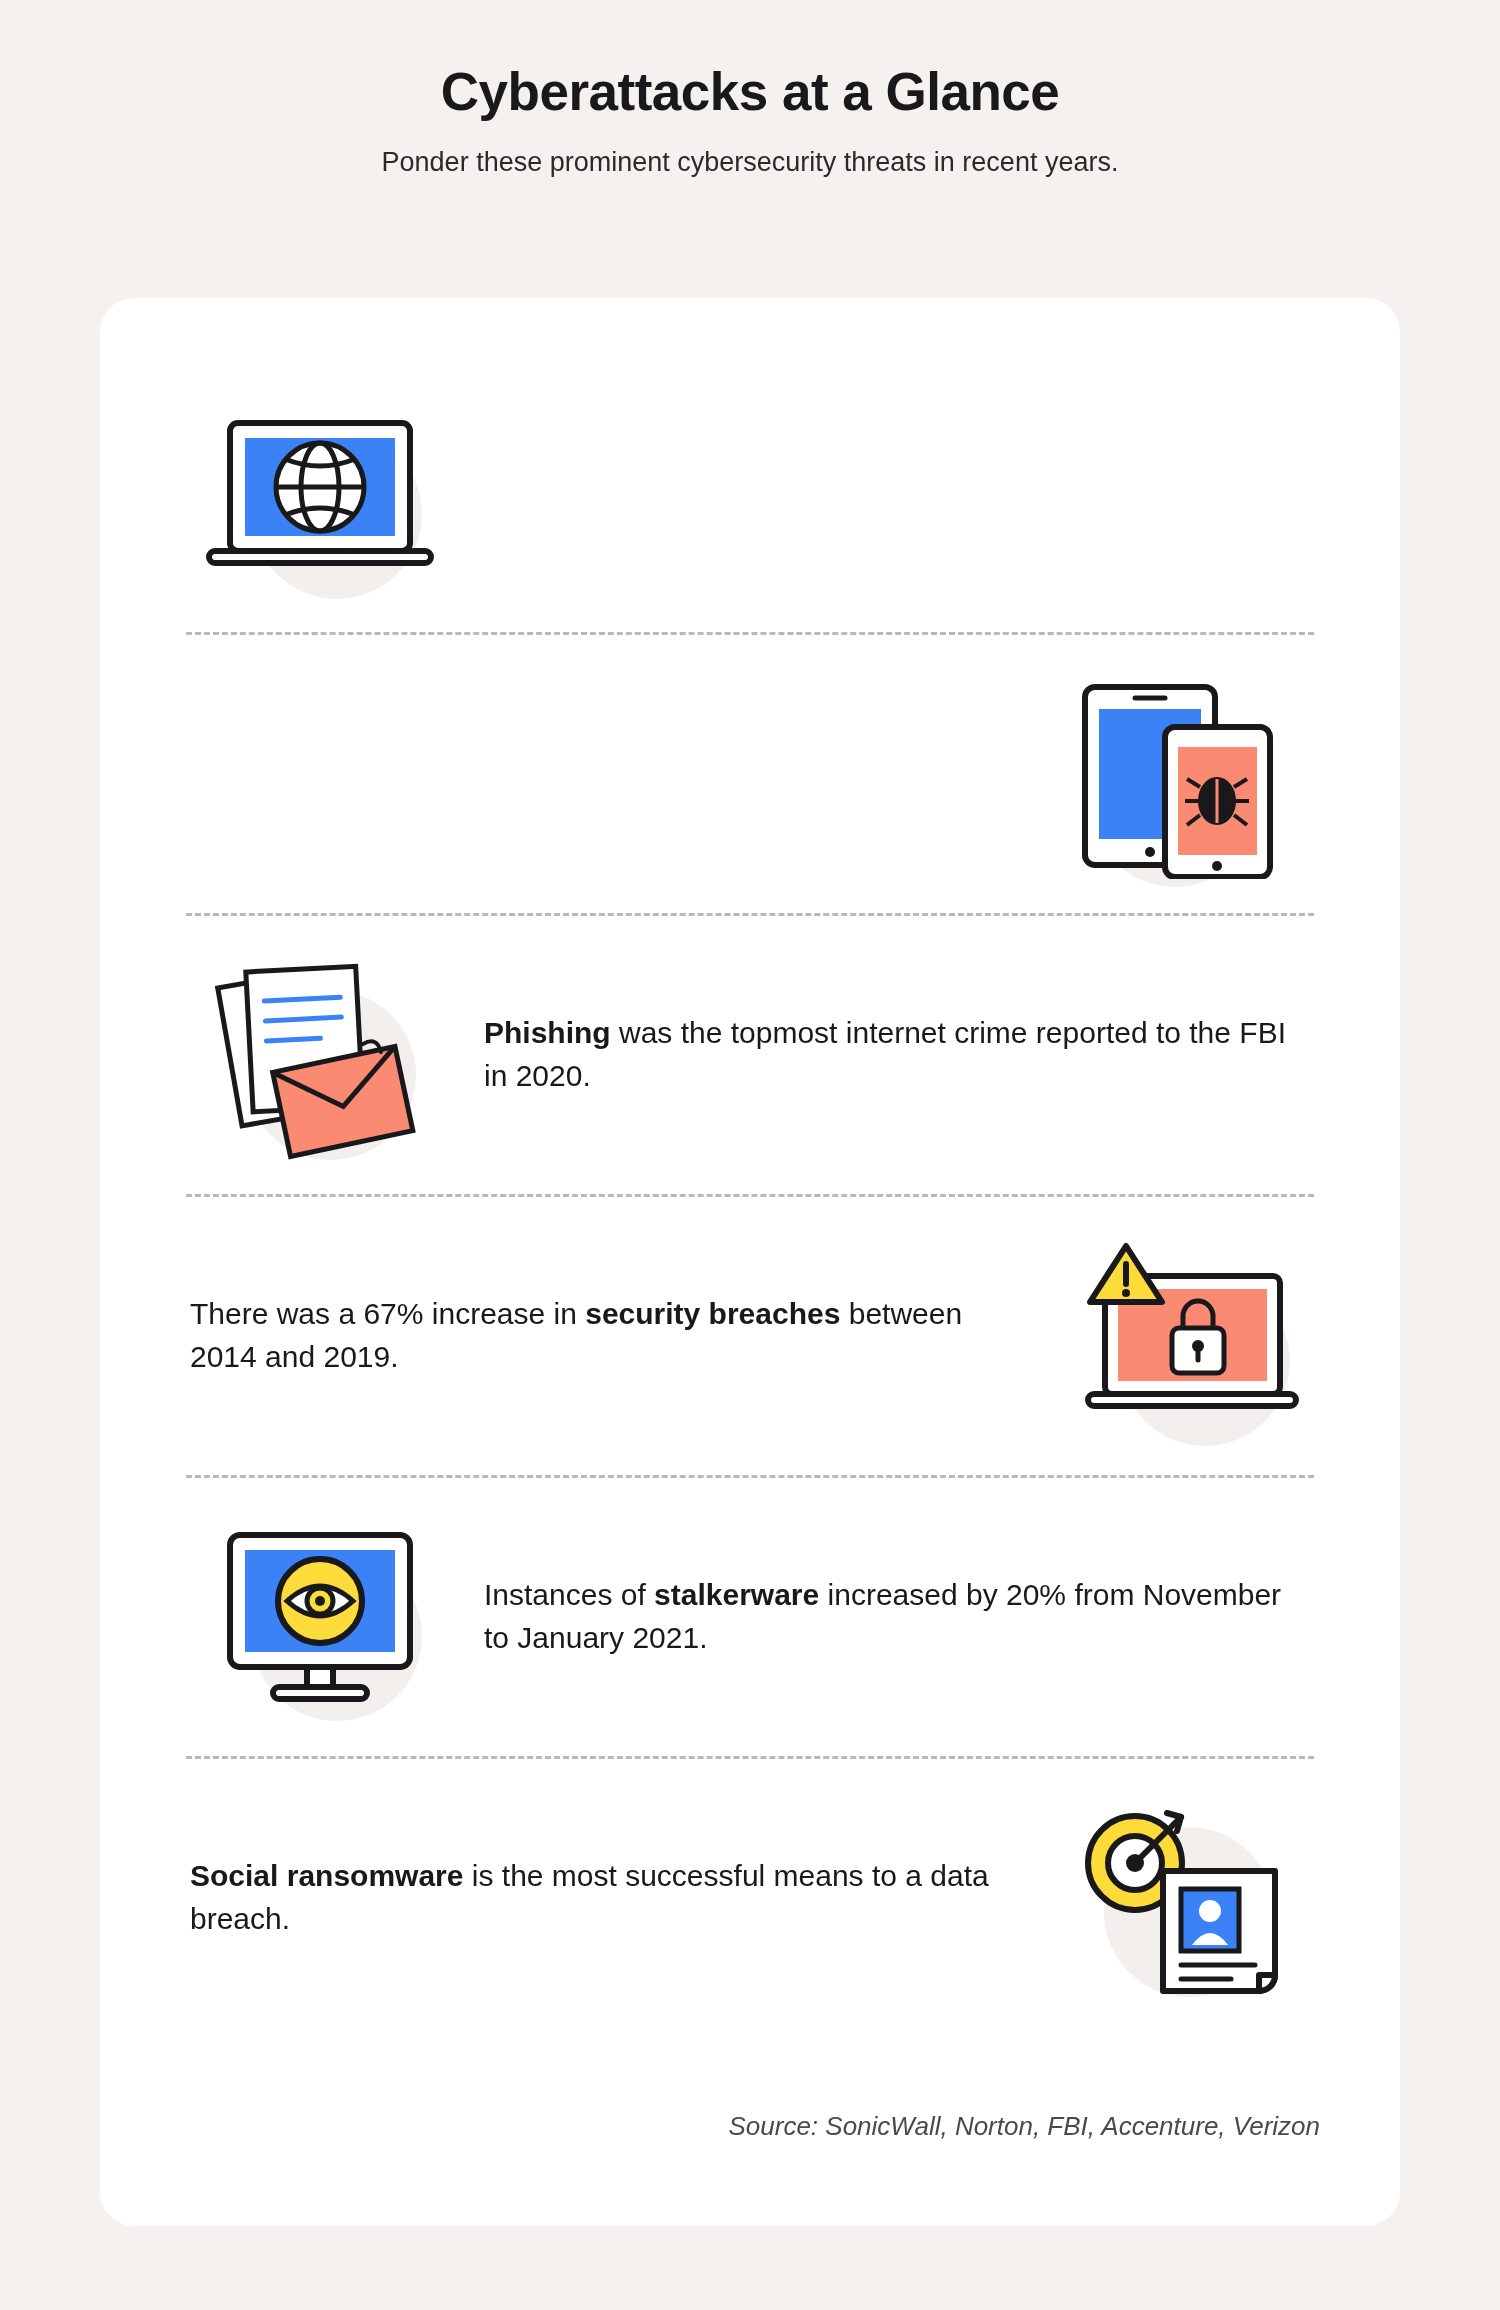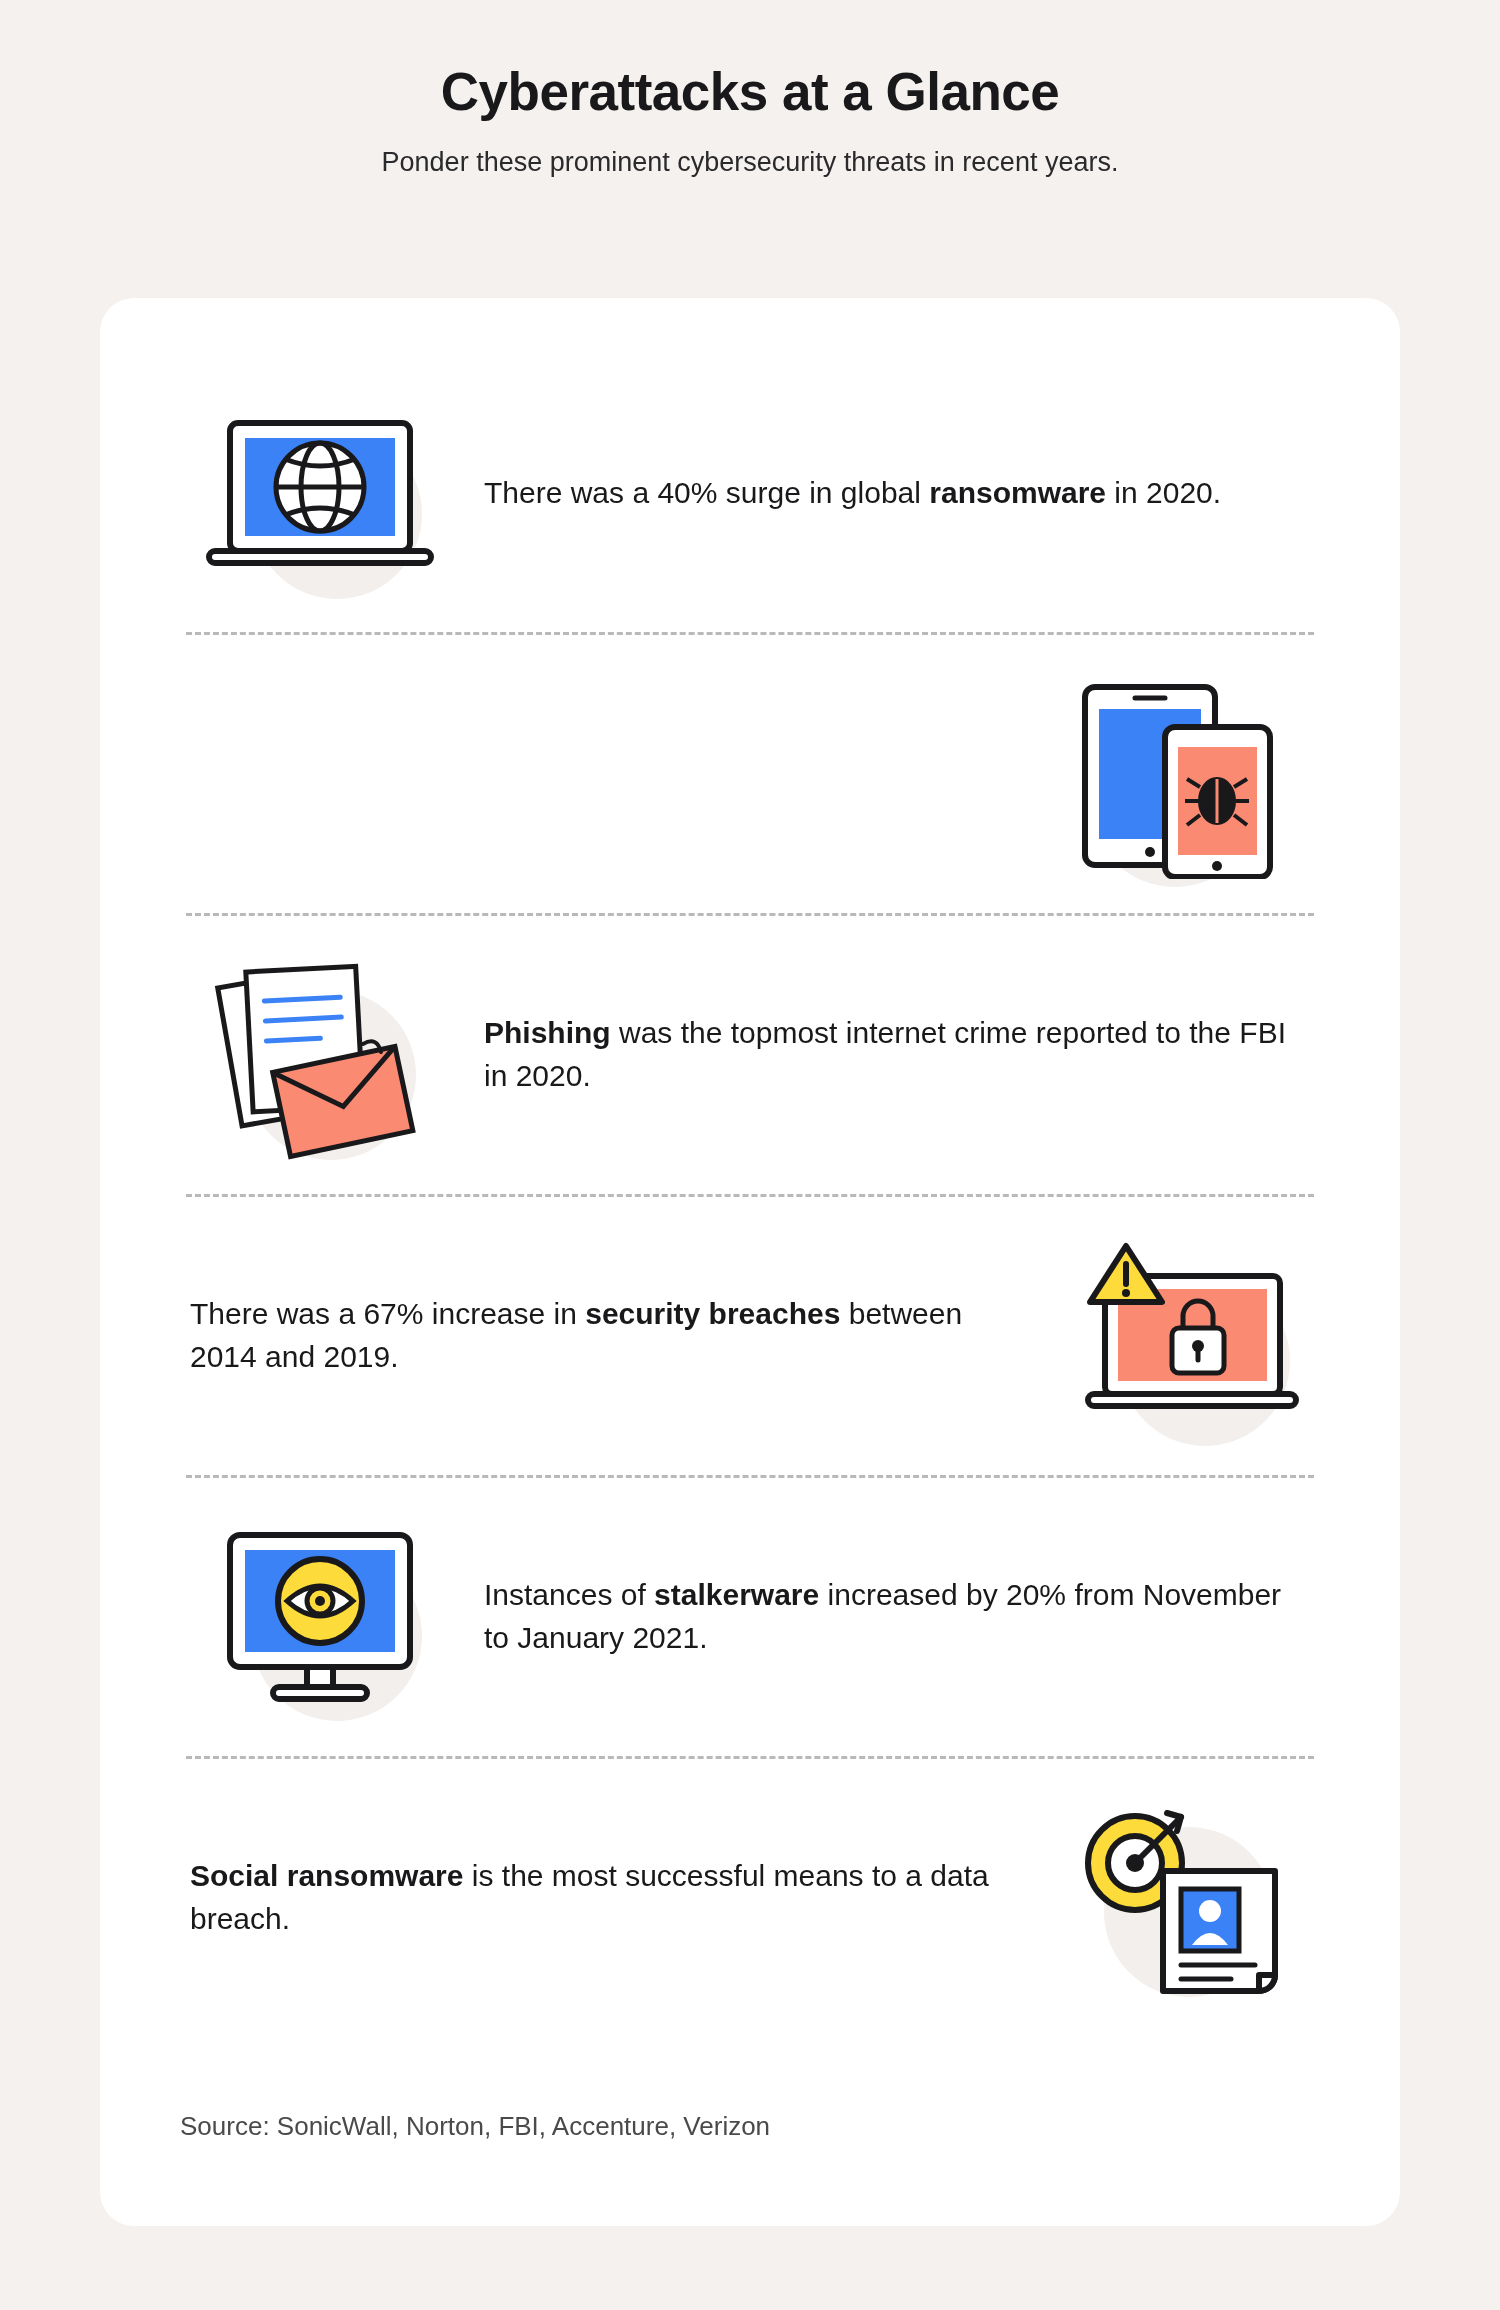--- a/index.html
+++ b/index.html
@@ -88,21 +88,22 @@
   }
   .text-cell b {
     font-weight: bold;
   }
   .divider {
     height: 0;
     border-top: 3px dashed #b9b9b9;
     margin: 0 6px;
   }
   .source {
-    text-align: left;
+    text-align: right;
+    font-style: italic;
     font-size: 26px;
     color: #4a4a4c;
     margin-top: 74px;
   }
   .blob {
     position: absolute;
     background: #f2efec;
     border-radius: 50%;
     z-index: 0;
   }
@@ -133,21 +134,20 @@
             <g stroke="#19191b" stroke-width="5" fill="none">
               <circle cx="125" cy="94" r="44" fill="#ffffff"></circle>
               <ellipse cx="125" cy="94" rx="19" ry="44"></ellipse>
               <line x1="81" y1="94" x2="169" y2="94"></line>
               <path d="M90 66 Q125 80 160 66"></path>
               <path d="M90 122 Q125 108 160 122"></path>
             </g>
             <rect x="14" y="158" width="222" height="12" rx="6" fill="#ffffff" stroke="#19191b" stroke-width="6"></rect>
           </svg>
         </div>
-        <div class="text-cell">There was a 40% surge in global <b>ransomware</b> in 2020.</div>
       </div>
 
       <div class="divider"></div>
 
       <div class="row rtl">
         <div class="icon-cell">
           <div class="blob" style="width:170px;height:170px;left:50px;top:48px;"></div>
           <svg class="art" width="250" height="210" viewBox="0 0 250 210">
             <rect x="30" y="18" width="130" height="178" rx="10" fill="#ffffff" stroke="#19191b" stroke-width="6"></rect>
             <rect x="44" y="40" width="102" height="130" fill="#3b82f6"></rect>

